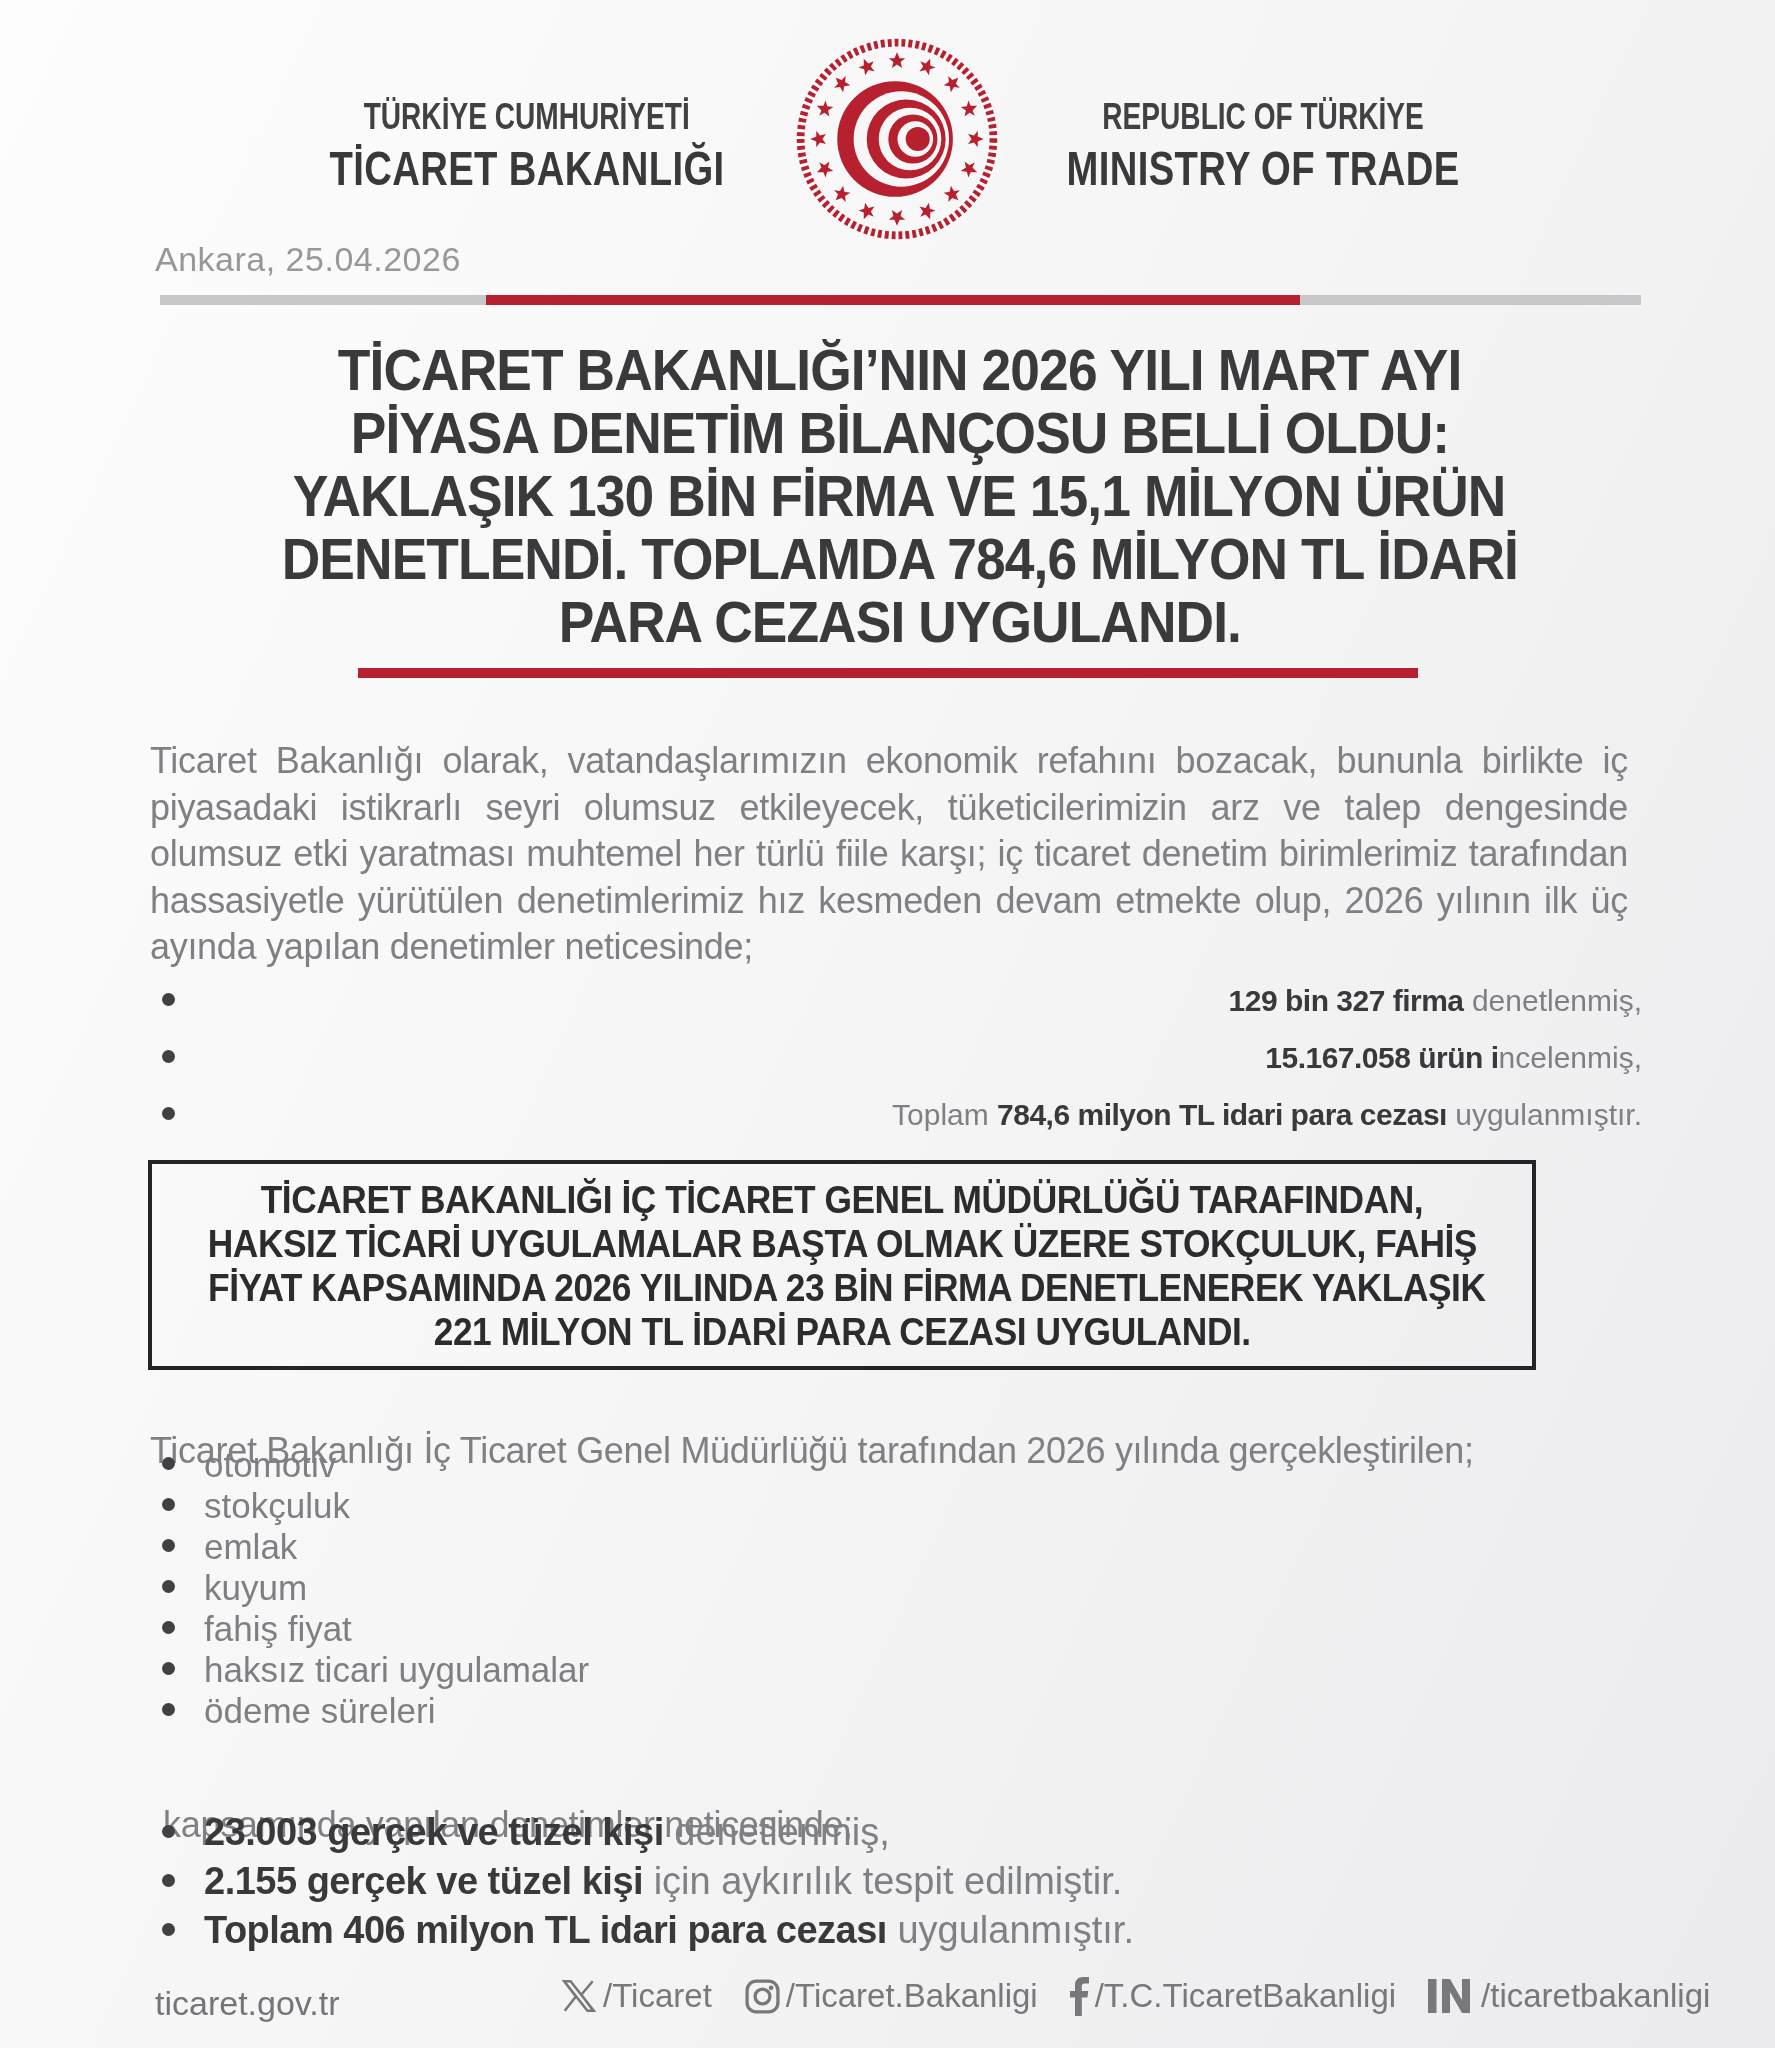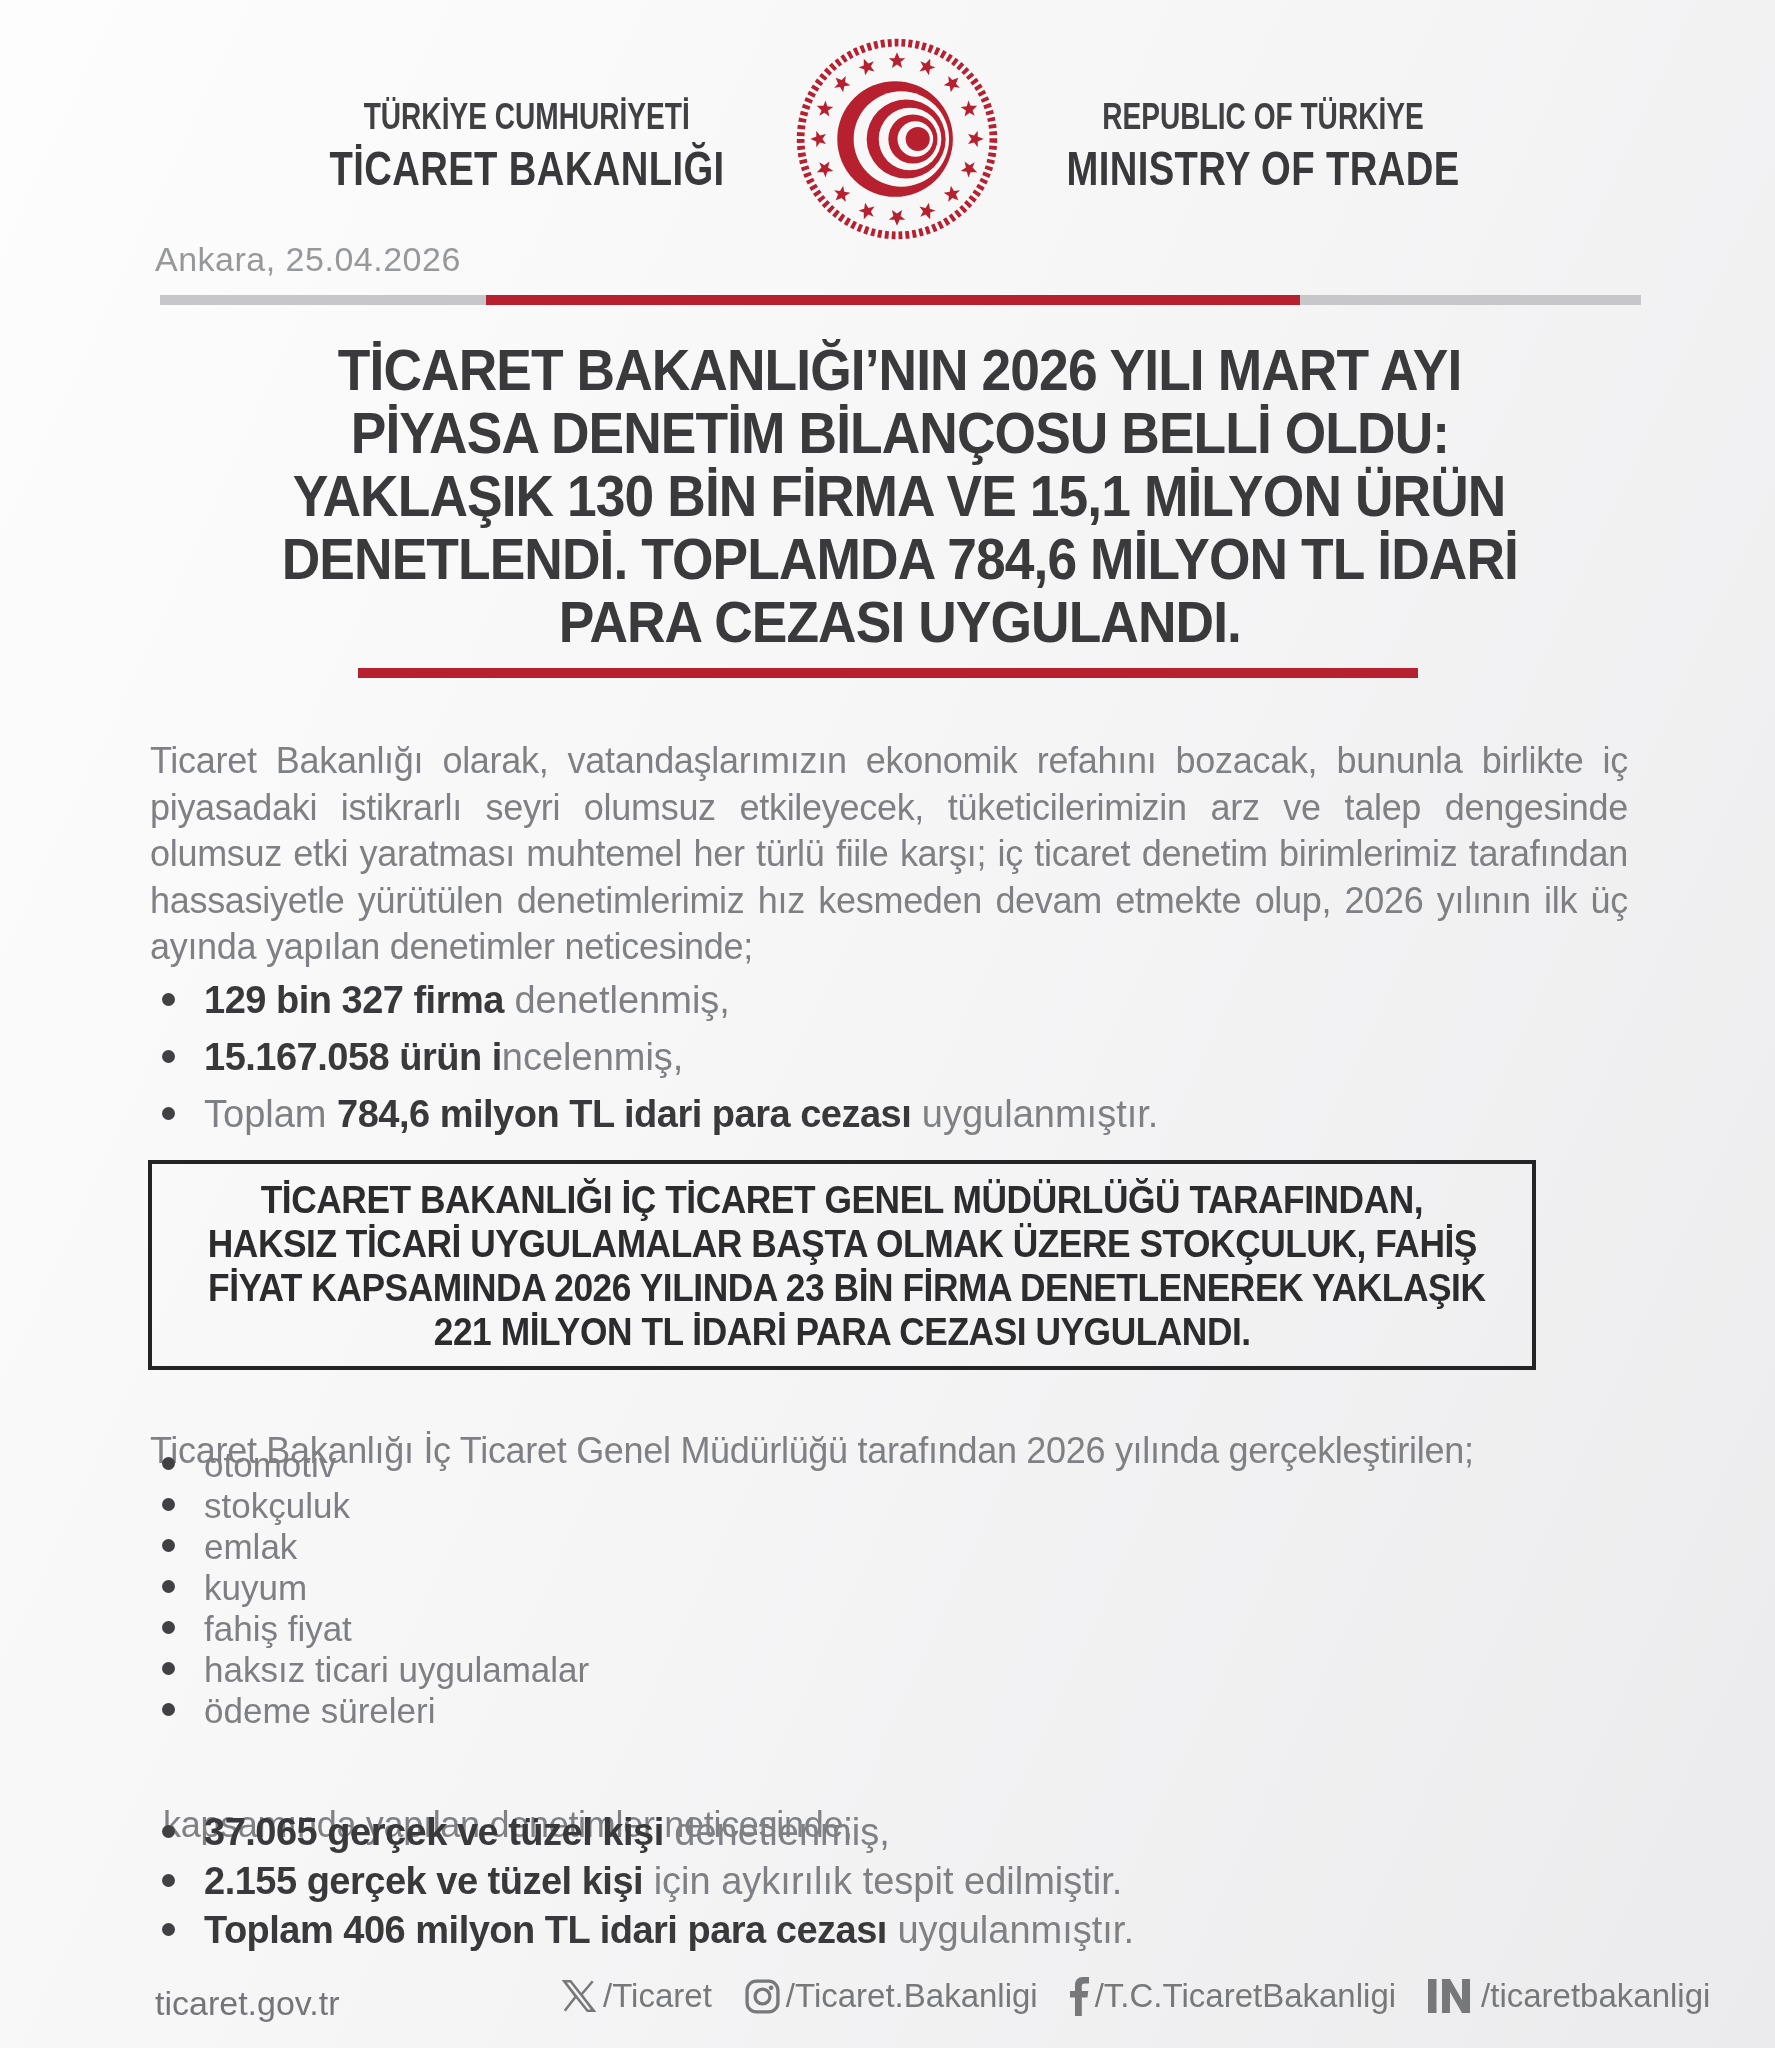--- a/index.html
+++ b/index.html
@@ -34,21 +34,21 @@
   
   .para{position:absolute;left:150px;width:1478px;font-size:36px;line-height:46.5px;color:#7f8083;text-align:justify;letter-spacing:-.3px;}
   .p-intro{top:702px;}
   .p-sec2{top:1392px;text-align:left;}
   .p-outro{top:1766px;left:163px;text-align:left;}
   
   ul.blist{list-style:none;margin:0;padding:0;position:absolute;left:152px;width:1490px;}
   ul.blist li{position:relative;padding-left:52px;}
   ul.blist li::before{content:"";position:absolute;left:10px;width:13px;height:13px;border-radius:50%;background:#414144;}
   .stats1{top:972px;}
-  .stats1 li{font-size:38px;line-height:57px;}
+  .stats1 li{font-size:30px;line-height:57px;text-align:right;}
   .stats1 li::before{top:21px;}
   .stats2{top:1808px;}
   .stats2 li{font-size:38px;line-height:49px;}
   .stats2 li::before{top:17px;}
   .stats1 li .em,.stats2 li .em{font-weight:700;color:#39393b;letter-spacing:-.5px;}
   .stats1 li .dim,.stats2 li .dim{font-weight:400;color:#7f8083;}
   .cats{top:1444px;}
   .cats li{font-size:35px;line-height:41px;color:#7e7f82;}
   .cats li::before{top:13px;}
   
@@ -148,21 +148,21 @@
     <li>emlak</li>
     <li>kuyum</li>
     <li>fahiş fiyat</li>
     <li>haksız ticari uygulamalar</li>
     <li>ödeme süreleri</li>
   </ul>
 
   <p class="para p-outro">kapsamında yapılan denetimler neticesinde;</p>
 
   <ul class="blist stats2">
-    <li><span class="dim"></span><span class="em">37.065 gerçek ve tüzel kişi</span><span class="dim"> denetlenmiş,</span></li>
+    <li><span class="dim"></span><span class="em">23.003 gerçek ve tüzel kişi</span><span class="dim"> denetlenmiş,</span></li>
     <li><span class="dim"></span><span class="em">2.155 gerçek ve tüzel kişi</span><span class="dim"> için aykırılık tespit edilmiştir.</span></li>
     <li><span class="dim"></span><span class="em">Toplam 406 milyon TL idari para cezası</span><span class="dim"> uygulanmıştır.</span></li>
   </ul>
 
   <div class="site">ticaret.gov.tr</div>
 
   <div class="socials">
     <div class="social">
       <span>
         <svg width="38" height="38" viewBox="0 0 36 36">

